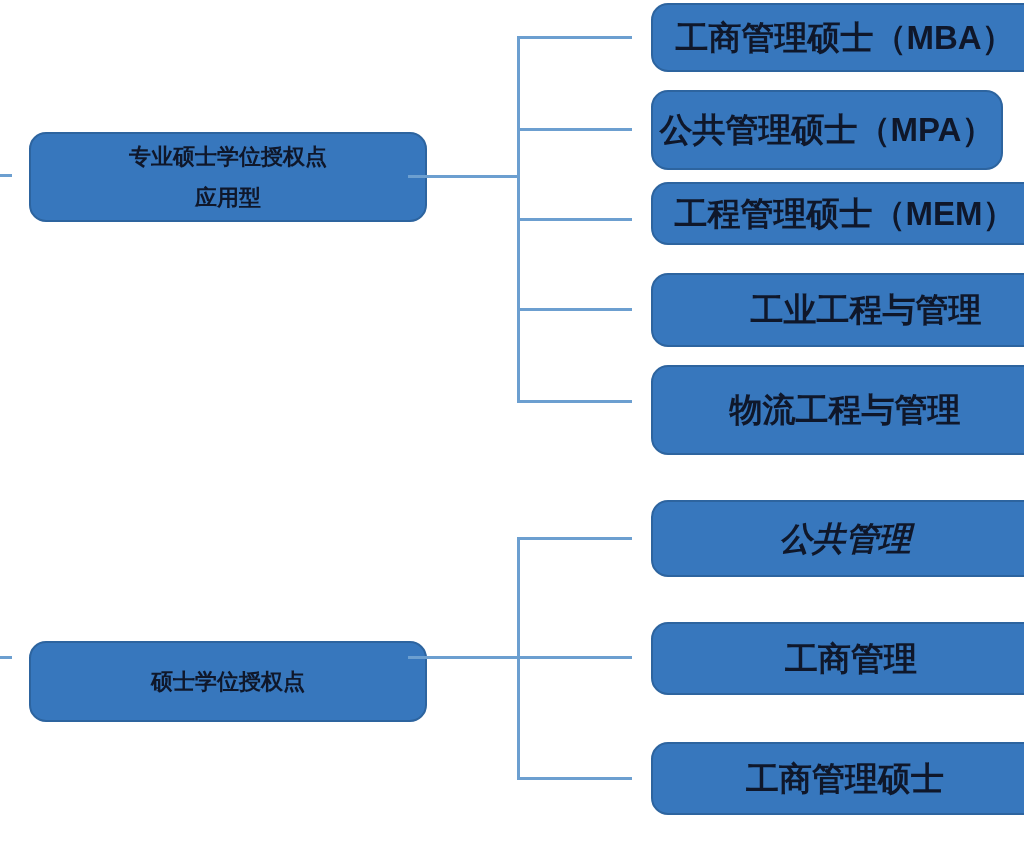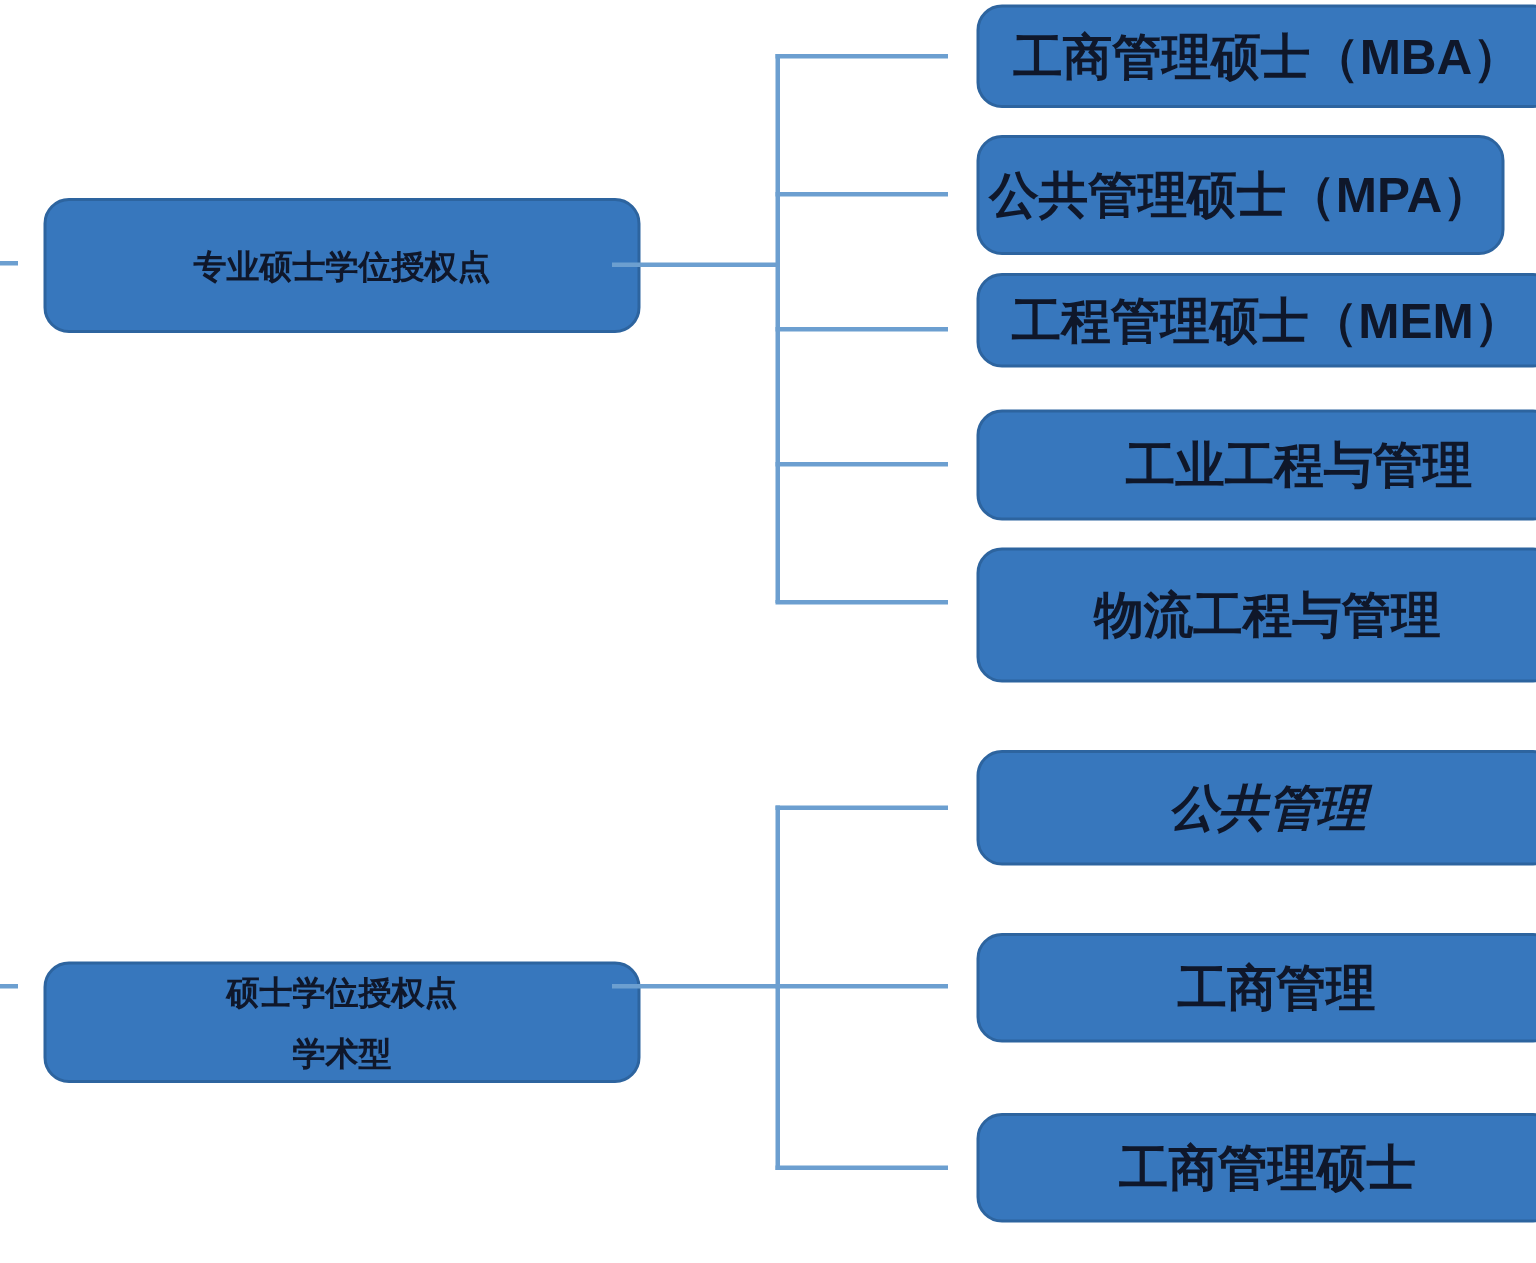--- a/index.html
+++ b/index.html
@@ -48,20 +48,21 @@
 </style>
 </head>
 <body>
 
 <div id="canvas">
 
   <div class="h-line" style="left:0; top:174px; width:12px;"></div>
 
   <div class="node parent-node" style="left:10px; top:132px; width:398px; height:90px;">
     <span>专业硕士学位授权点</span>
+    <span>应用型</span>
   </div>
 
   <div class="h-line" style="left:408px; top:175px; width:112px;"></div>
 
   <div class="v-line" style="left:517px; top:36px; height:366px;"></div>
 
   <div class="h-line" style="left:517px; top:36px; width:115px;"></div>
   <div class="h-line" style="left:517px; top:128px; width:115px;"></div>
   <div class="h-line" style="left:517px; top:218px; width:115px;"></div>
   <div class="h-line" style="left:517px; top:308px; width:115px;"></div>
@@ -80,21 +81,20 @@
     <span>工业工程与管理</span>
   </div>
   <div class="node child-node" style="left:632px; top:365px; width:388px; height:90px;">
     <span>物流工程与管理</span>
   </div>
 
   <div class="h-line" style="left:0; top:656px; width:12px;"></div>
 
   <div class="node parent-node" style="left:10px; top:641px; width:398px; height:81px;">
     <span>硕士学位授权点</span>
-    <span>学术型</span>
   </div>
 
   <div class="h-line" style="left:408px; top:656px; width:112px;"></div>
 
   <div class="v-line" style="left:517px; top:537px; height:243px;"></div>
 
   <div class="h-line" style="left:517px; top:537px; width:115px;"></div>
   <div class="h-line" style="left:517px; top:656px; width:115px;"></div>
   <div class="h-line" style="left:517px; top:777px; width:115px;"></div>
 

